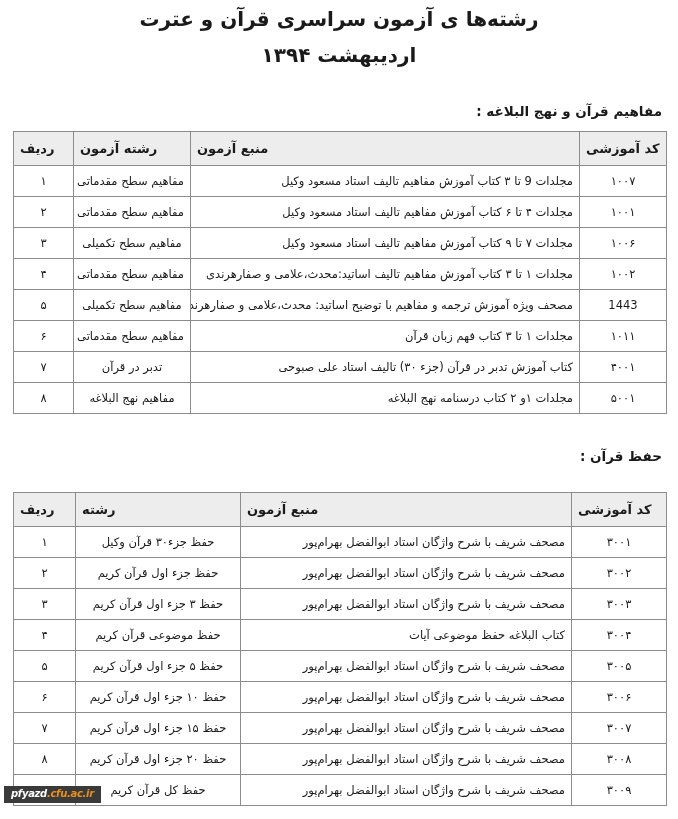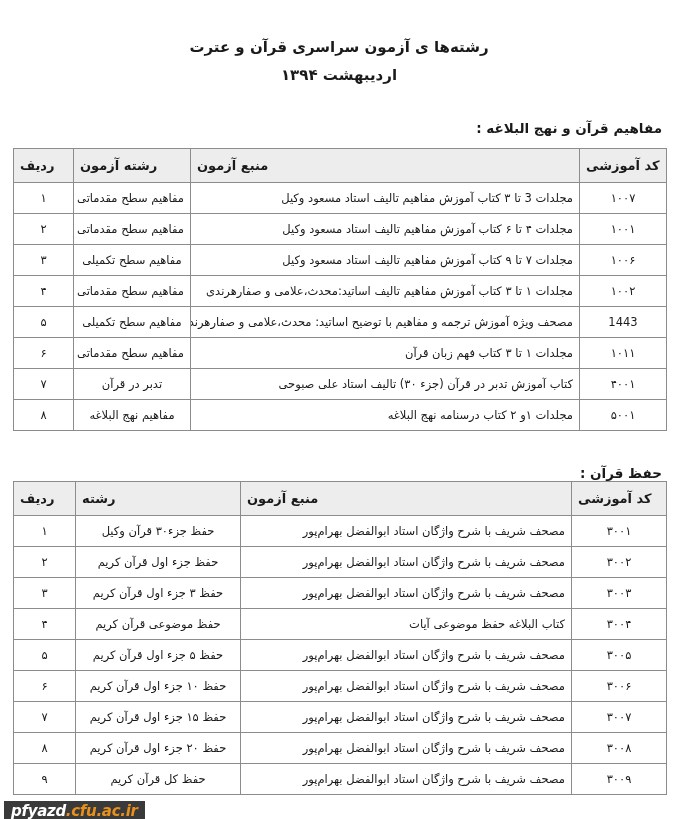--- a/index.html
+++ b/index.html
@@ -22,40 +22,40 @@
     position: relative;
     width: 678px;
     height: 819px;
     box-sizing: border-box;
   }
 
   
   .doc-title {
     text-align: center;
     font-weight: bold;
-    font-size: 15px;
+    font-size: 20px;
     line-height: 1.55;
     letter-spacing: 0;
-    margin: 12px;
-    padding-top: 24px;
+    margin: 0;
+    padding-top: 4px;
   }
   .doc-title .line2 {
     display: block;
     margin-top: 5px;
   }
 
   .section-heading {
     font-weight: bold;
     font-size: 13.5px;
     text-align: right;
     padding-right: 16px;
     margin: 0;
   }
   #heading-1 { margin-top: 32px; margin-bottom: 12px; }
-  #heading-2 { margin-top: 34px; margin-bottom: 0; }
+  #heading-2 { margin-top: 34px; margin-bottom: 28px; }
 
   
   .tbl-wrap {
     padding: 0 11px 0 14px;
   }
   table.qtable {
     width: 100%;
     border-collapse: collapse;
     table-layout: fixed;
     font-size: 11.5px;
@@ -91,27 +91,27 @@
   
   #table-hifz col.w-radif  { width: 62px;  }
   #table-hifz col.w-reshte { width: 165px; }
   #table-hifz col.w-manba  { width: 331px; }
   #table-hifz col.w-code   { width: 95px;  }
 
   
   .watermark {
     position: absolute;
     left: 4px;
-    bottom: 8px;
+    bottom: 16px;
     background: #3a3a3a;
     padding: 3px 7px 4px 7px;
     font-family: "DejaVu Sans", "Liberation Sans", sans-serif;
     font-style: italic;
     font-weight: bold;
-    font-size: 15px;
+    font-size: 10px;
     letter-spacing: -0.3px;
     direction: ltr;
     line-height: 1;
     white-space: nowrap;
   }
   .watermark .wm-a { color: #ffffff; }
   .watermark .wm-b { color: #e8901c; }
 </style>
 </head>
 <body>
@@ -137,21 +137,21 @@
         <tr>
           <th>کد آموزشی</th>
           <th>منبع آزمون</th>
           <th>رشته آزمون</th>
           <th>ردیف</th>
         </tr>
       </thead>
       <tbody>
         <tr>
           <td class="c-code">۱۰۰۷</td>
-          <td class="c-manba">مجلدات 3 تا ۳ کتاب آموزش مفاهیم تالیف استاد مسعود وکیل</td>
+          <td class="c-manba">مجلدات 9 تا ۳ کتاب آموزش مفاهیم تالیف استاد مسعود وکیل</td>
           <td class="c-reshte">مفاهیم سطح مقدماتی ۱</td>
           <td class="c-radif">۱</td>
         </tr>
         <tr>
           <td class="c-code">۱۰۰۱</td>
           <td class="c-manba">مجلدات ۴ تا ۶ کتاب آموزش مفاهیم تالیف استاد مسعود وکیل</td>
           <td class="c-reshte">مفاهیم سطح مقدماتی ۲</td>
           <td class="c-radif">۲</td>
         </tr>
         <tr>

